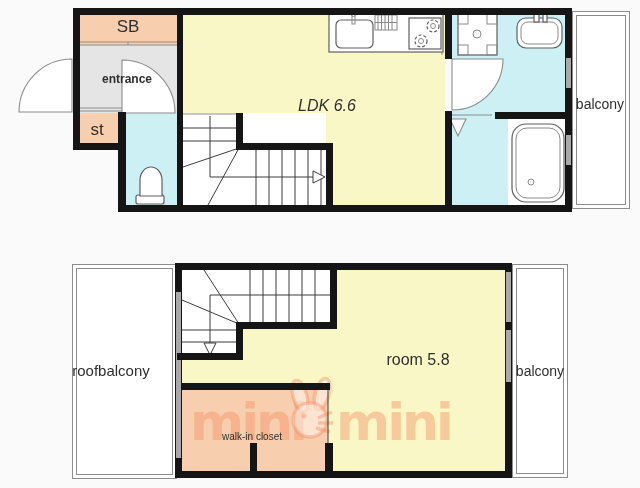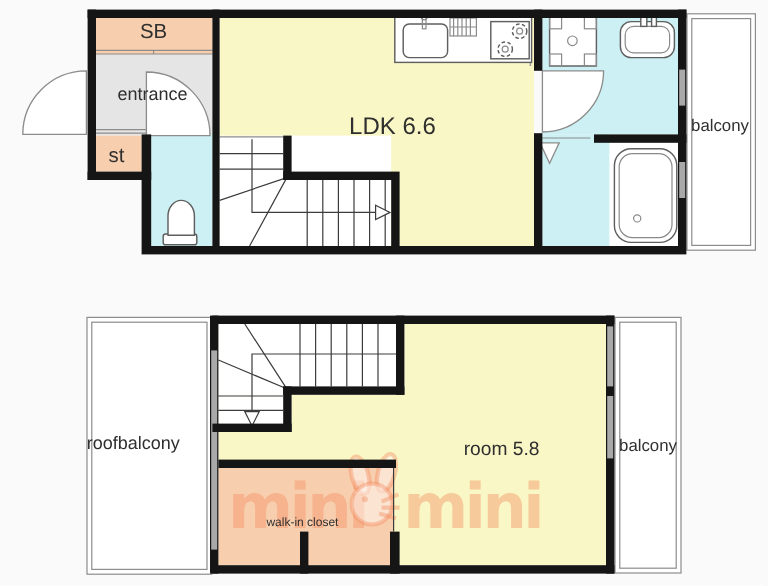--- a/index.html
+++ b/index.html
@@ -200,21 +200,21 @@
       <rect class="wall" x="236" y="322" width="7" height="38"></rect>
       <rect class="wall" x="177" y="353" width="66" height="7"></rect>
       <rect class="wall" x="182" y="383" width="148" height="7"></rect>
       <path class="tl" d="M328,390 V443"></path>
       <rect class="wall" x="325" y="443" width="8" height="35"></rect>
       <rect class="wall" x="250" y="443" width="7" height="35"></rect>
     </g>
   </svg>
 
   <div class="lbl" style="left:128px;top:27px;font-size:17px;">SB</div>
-  <div class="lbl" style="left:127px;top:79px;font-size:15px;">entrance</div>
+  <div class="lbl" style="left:127px;top:79px;font-size:12px;font-weight:bold;">entrance</div>
   <div class="lbl" style="left:97px;top:130px;font-size:17px;">st</div>
-  <div class="lbl" style="left:327px;top:106px;font-size:20px;">LDK 6.6</div>
+  <div class="lbl" style="left:327px;top:106px;font-size:16px;font-style:italic;">LDK 6.6</div>
   <div class="lbl" style="left:600px;top:104px;font-size:14px;">balcony</div>
   <div class="lbl" style="left:111px;top:370px;font-size:15px;">roofbalcony</div>
-  <div class="lbl" style="left:418px;top:360px;font-size:16px;margin-top:15px;">room 5.8</div>
+  <div class="lbl" style="left:418px;top:360px;font-size:16px;">room 5.8</div>
   <div class="lbl" style="left:540px;top:371px;font-size:14px;">balcony</div>
   <div class="lbl" style="left:252px;top:436px;font-size:10px;">walk-in closet</div>
 </div>
 
 </body></html>

